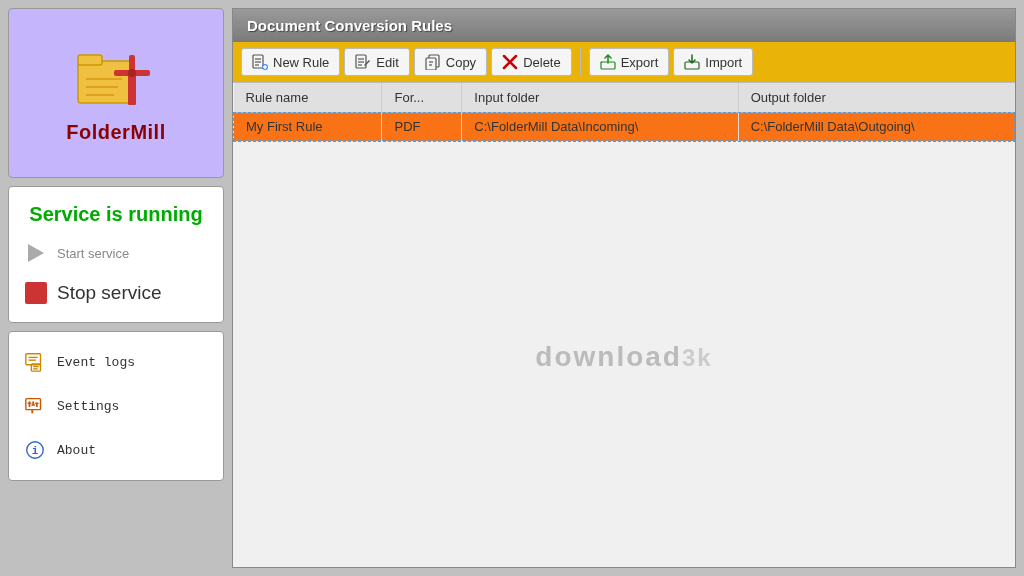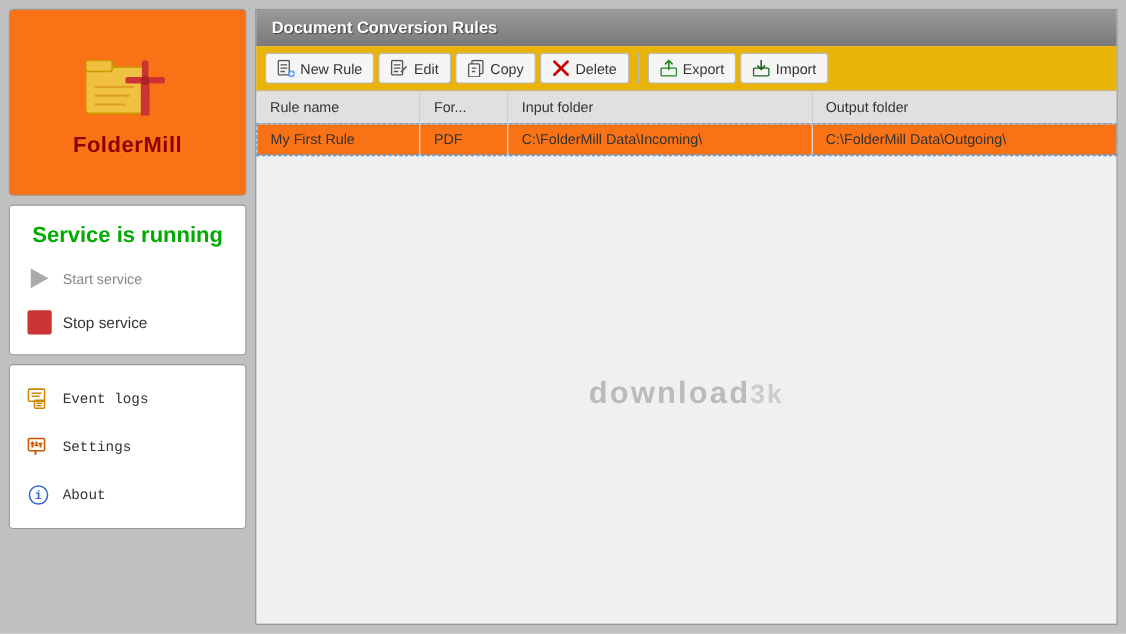--- a/index.html
+++ b/index.html
@@ -18,21 +18,21 @@
       width: 232px;
       min-width: 232px;
       display: flex;
       flex-direction: column;
       background: #c0c0c0;
       padding: 8px;
       gap: 8px;
     }
 
     .logo-panel {
-      background: #f97316;
+      background: #c4b5fd;
       border: 1px solid #999;
       border-radius: 4px;
       height: 170px;
       display: flex;
       flex-direction: column;
       align-items: center;
       justify-content: center;
       gap: 8px;
     }
 
@@ -96,21 +96,21 @@
       border-radius: 2px;
     }
 
     .start-label {
       color: #888;
       font-size: 13px;
     }
 
     .stop-label {
       color: #333;
-      font-size: 14px;
+      font-size: 19px;
     }
 
     .nav-panel {
       background: #ffffff;
       border: 1px solid #999;
       border-radius: 4px;
       padding: 8px 0;
       display: flex;
       flex-direction: column;
       font-family: Liberation Mono, monospace;

